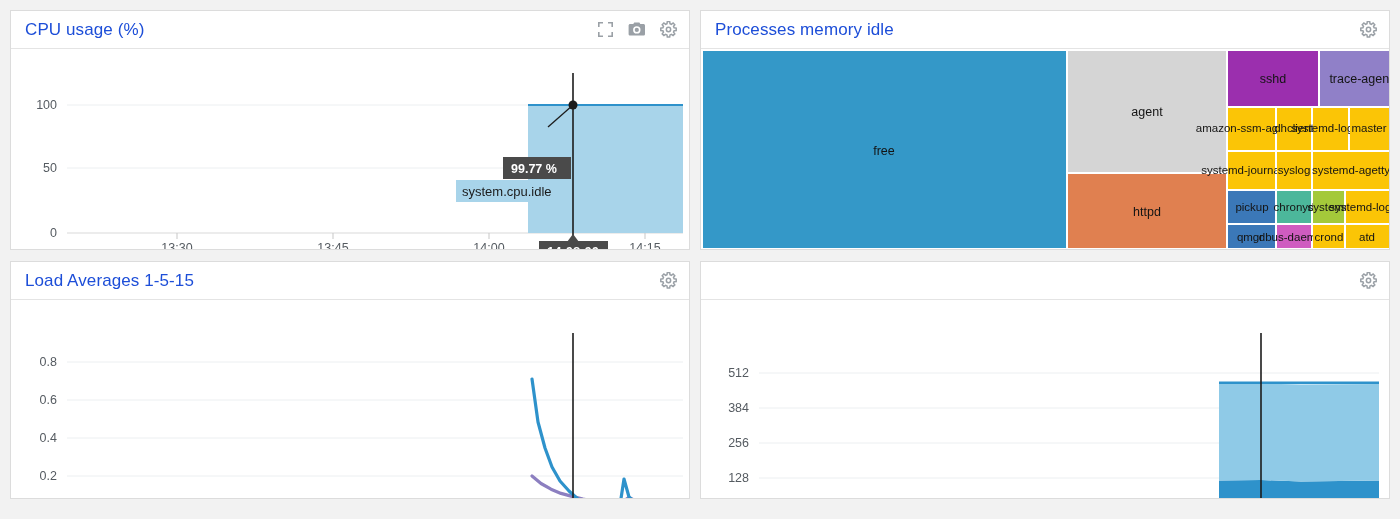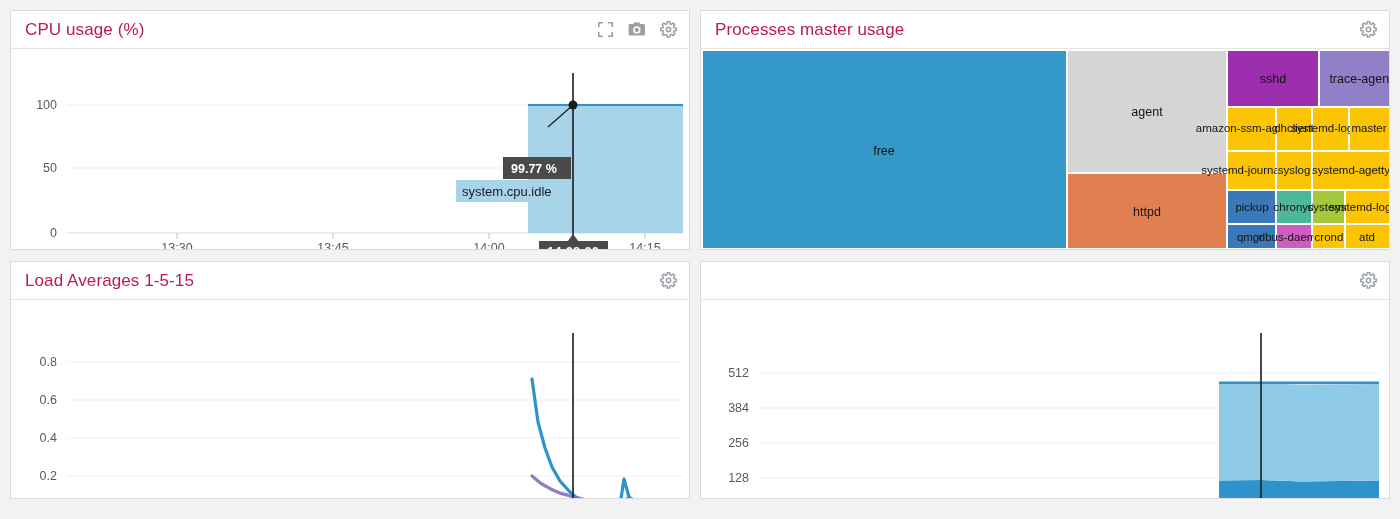--- a/index.html
+++ b/index.html
@@ -19,21 +19,21 @@
     overflow: hidden;
   }
   .panel-header {
     height: 38px;
     border-bottom: 1px solid #e4e4e4;
     display: flex; align-items: center;
     padding: 0 12px 0 14px;
     background: #ffffff;
   }
   .panel-title {
-    font-size: 17px; color: #be185d; font-weight: 400;
+    font-size: 17px; color: #1d4ed8; font-weight: 400;
     letter-spacing: .1px; white-space: nowrap;
   }
   .hdr-icons { margin-left: auto; display: flex; align-items: center; gap: 14px; }
   .hdr-icons svg { display: block; fill: #9aa0a6; }
 
   .panel-body { position: absolute; top: 38px; left: 0; right: 0; bottom: 0; }
   .plot { position: absolute; inset: 0; }
   .plot svg { display: block; }
 
   .axis-label { font-size: 12.5px; fill: #555b61; font-family: "Liberation Sans", sans-serif; }
@@ -122,21 +122,21 @@
           <polygon points="562,185 556,193 568,193" fill="#4a4a4a"></polygon>
           <rect class="cursor-box" x="528" y="192" width="69" height="21"></rect>
           <text class="cursor-text" x="562" y="207" text-anchor="middle">14:08:00</text>
         </svg>
       </div>
     </div>
   </div>
 
   <div class="panel" style="left:700px; top:10px; width:690px; height:240px;">
     <div class="panel-header">
-      <span class="panel-title">Processes master usage</span>
+      <span class="panel-title">Processes memory idle</span>
       <span class="hdr-icons">
         <span title="settings">
           <svg width="17" height="17" viewBox="0 0 17 17">
             <path d="M8.5 5.6a2.9 2.9 0 1 0 0 5.8 2.9 2.9 0 0 0 0-5.8zm0 1.5a1.4 1.4 0 1 1 0 2.8 1.4 1.4 0 0 1 0-2.8z"></path>
             <path d="M7.3.6h2.4l.3 2.1 1.4.6 1.7-1.3 1.7 1.7-1.3 1.7.6 1.4 2.1.3v2.4l-2.1.3-.6 1.4 1.3 1.7-1.7 1.7-1.7-1.3-1.4.6-.3 2.1H7.3l-.3-2.1-1.4-.6-1.7 1.3-1.7-1.7 1.3-1.7-.6-1.4-2.1-.3V7.1l2.1-.3.6-1.4-1.3-1.7L3.9 2l1.7 1.3 1.4-.6.3-2.1z" fill="none" stroke="#9aa0a6" stroke-width="1.5"></path>
           </svg>
         </span>
       </span>
     </div>
     <div class="panel-body">

